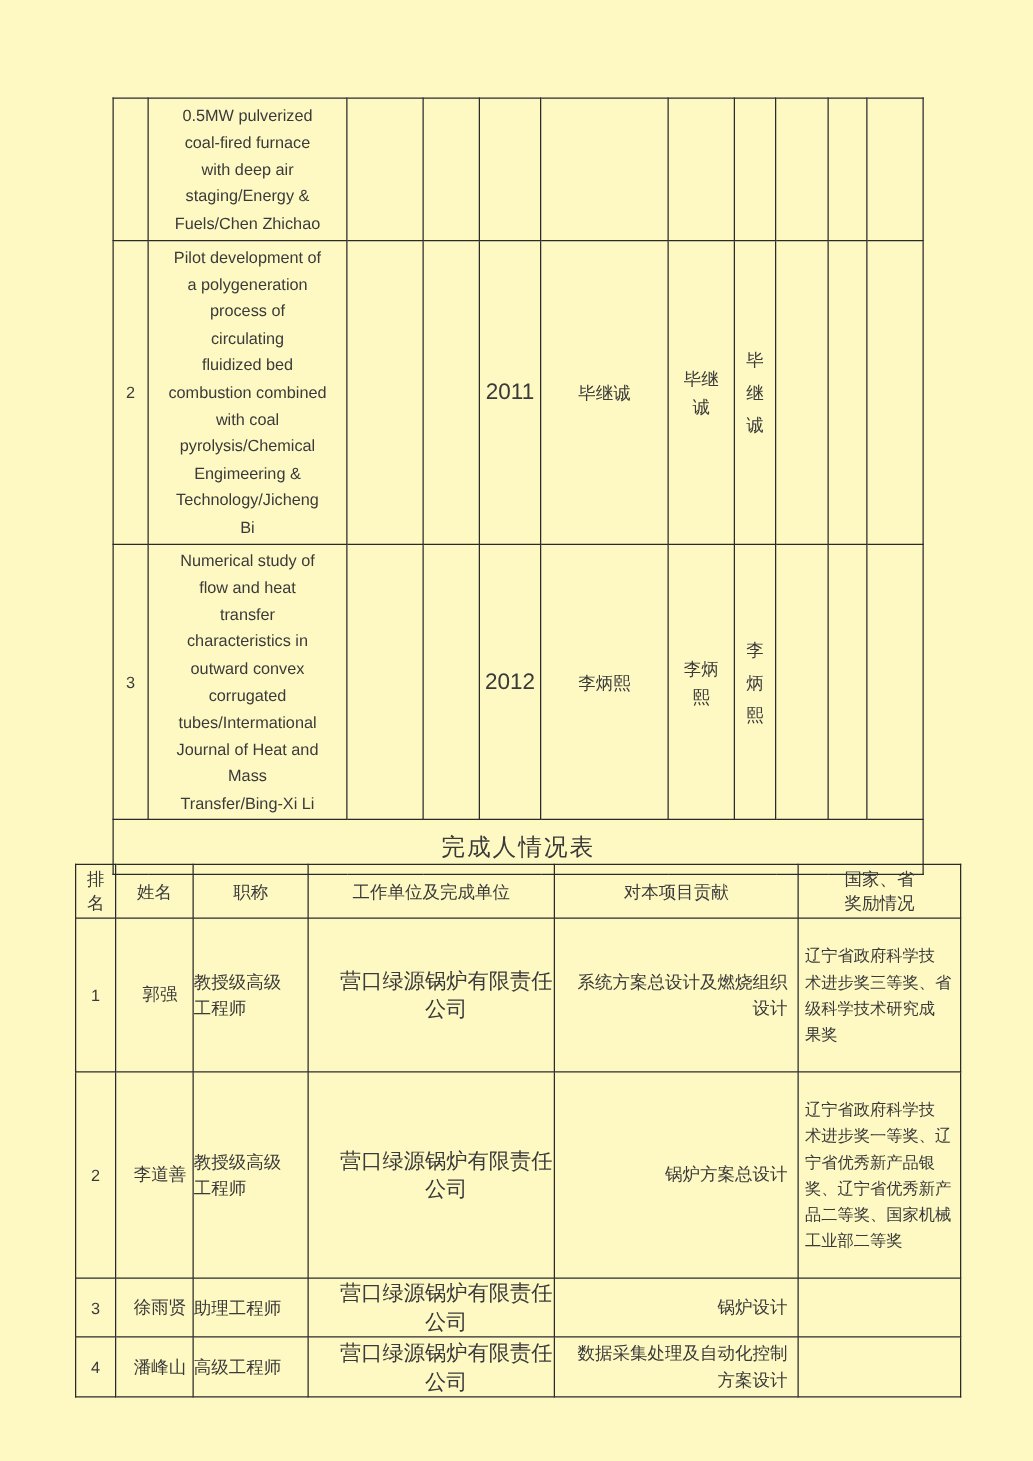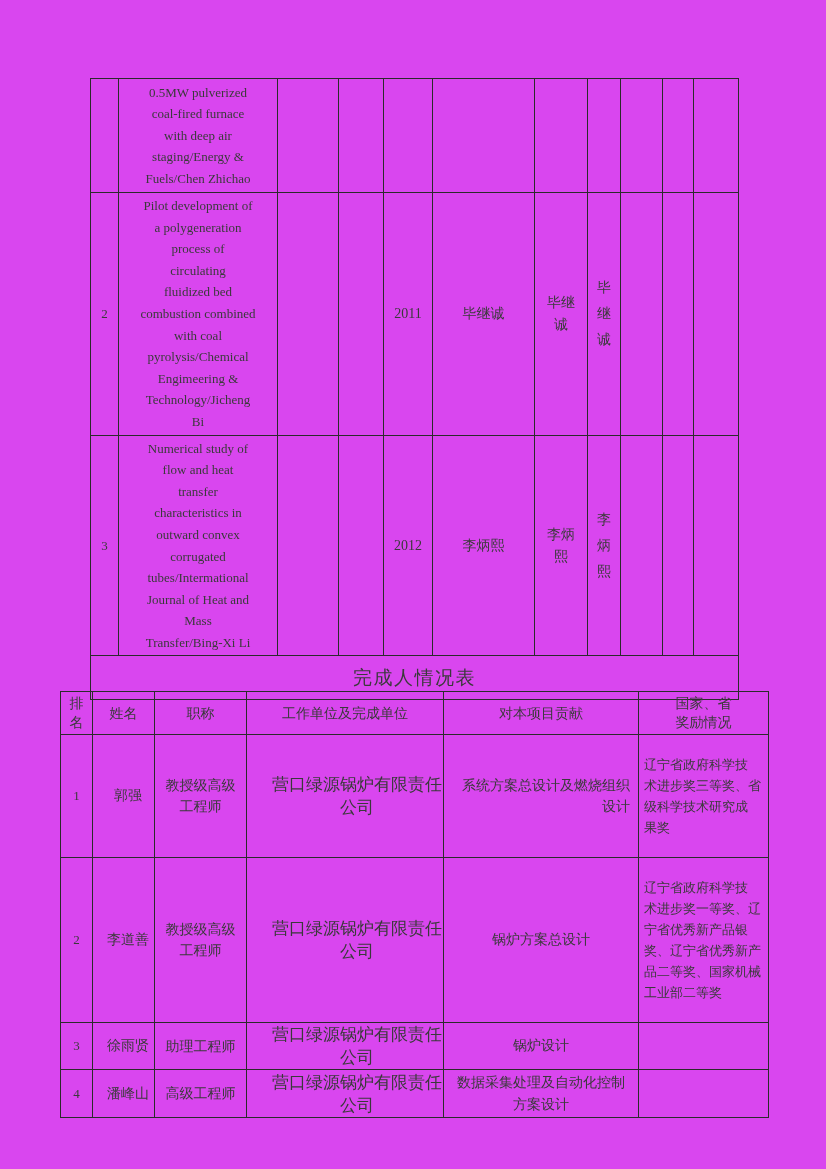--- a/index.html
+++ b/index.html
@@ -1,63 +1,63 @@
 <!DOCTYPE html>
 <html><head>
 <meta charset="utf-8">
 <style>
   * { box-sizing: border-box; }
   html, body { margin: 0; padding: 0; background: #ffffff; }
   .page {
     position: relative;
     width: 826px;
     height: 1169px;
-    background: #d946ef;
-    font-family: Liberation Serif, serif;
+    background: #fef9c3;
+    font-family: Liberation Sans, sans-serif;
     color: #3a3a3a;
     overflow: hidden;
   }
   table {
     position: absolute;
     border-collapse: collapse;
     table-layout: fixed;
   }
   td {
     border: 1px solid #2b2b2b;
     white-space: pre-line;
     vertical-align: middle;
     overflow: hidden;
     padding: 0;
   }
 
   
   .pub-table { left: 90px; top: 78px; width: 648px; }
   .pub-rank-cell   { text-align: center; font-size: 13px; }
   .pub-title-cell  { text-align: center; font-size: 13px; line-height: 21.6px; padding: 2px 1px; }
-  .pub-year-cell   { text-align: center; font-size: 14px; }
+  .pub-year-cell   { text-align: center; font-size: 18px; }
   .pub-name-cell   { text-align: center; font-size: 14px; line-height: 22px; }
   .pub-name-vert   { text-align: center; font-size: 14px; line-height: 26px; }
   .section-title-cell {
     text-align: center;
     font-size: 19px;
     letter-spacing: 1.5px;
   }
 
   
   .contrib-table { left: 60px; top: 691px; width: 708px; }
   .c-head {
     text-align: center;
     font-size: 14px;
     line-height: 19px;
   }
   .c-rank  { text-align: center; font-size: 13px; }
   .c-name  { text-align: center; font-size: 14px; padding-left: 9px; }
-  .c-job   { text-align: center; font-size: 14px; line-height: 21px; }
+  .c-job   { text-align: left; font-size: 14px; line-height: 21px; }
   .c-unit  { text-align: center; font-size: 17px; padding-left: 24px; }
-  .c-contrib { text-align: center; font-size: 14px; line-height: 21.5px; padding: 2px 8px; }
+  .c-contrib { text-align: right; font-size: 14px; line-height: 21.5px; padding: 2px 8px; }
   .c-contrib.center { text-align: right; }
   .c-awards { text-align: left; font-size: 13px; line-height: 21px; padding: 19px 5px; }
 </style>
 </head>
 <body>
 
 <div class="page">
 
   <table class="pub-table">
     <colgroup>

